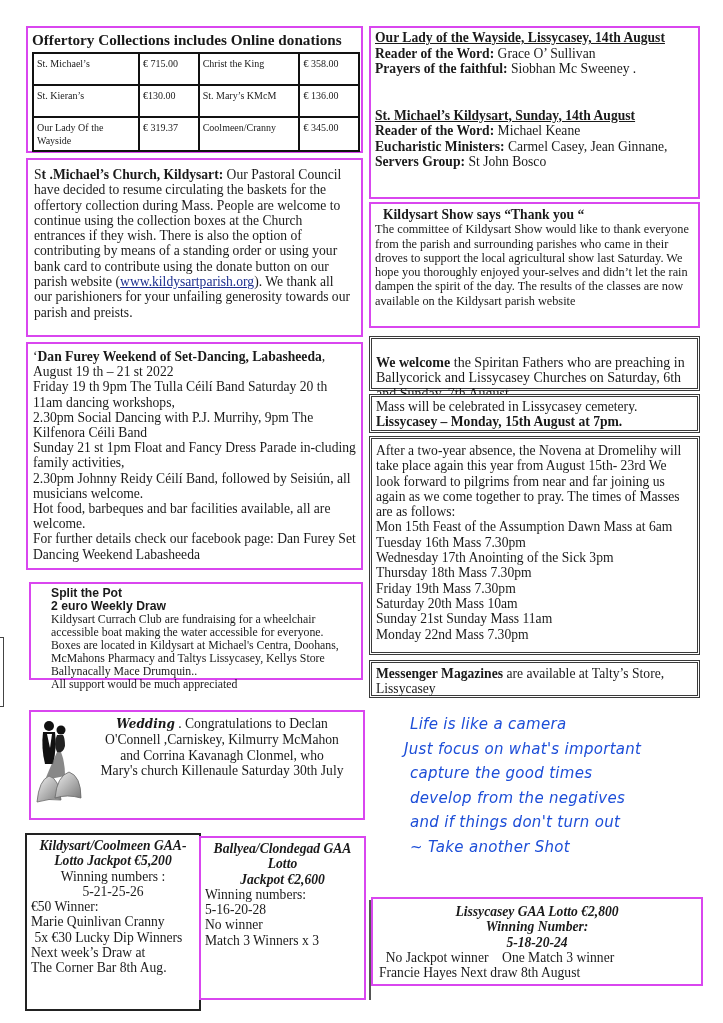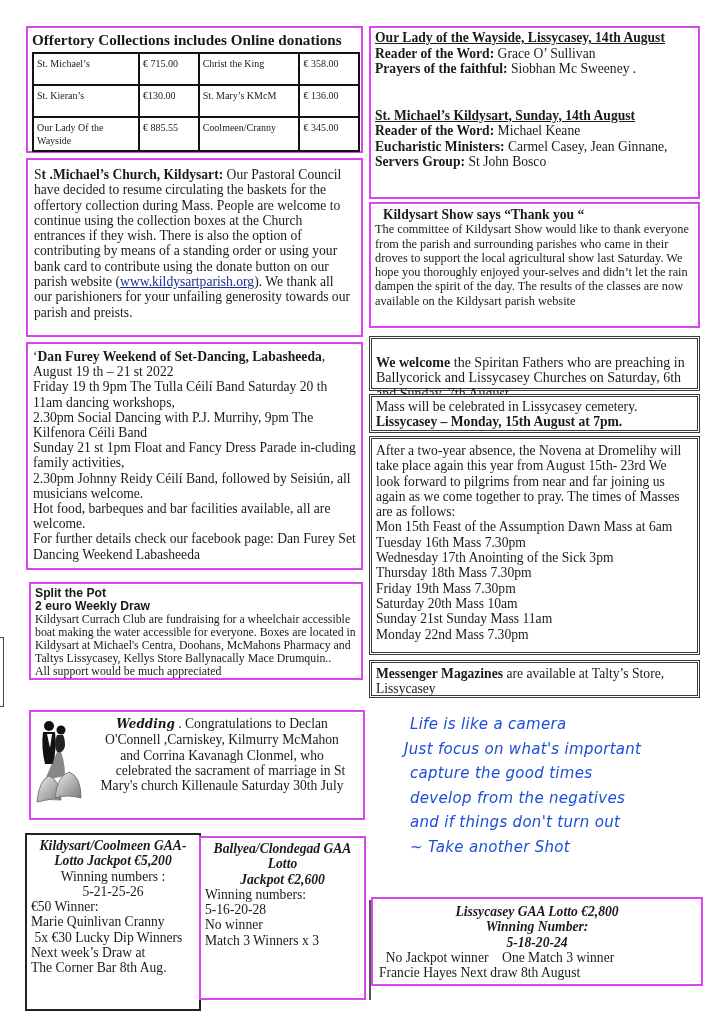--- a/index.html
+++ b/index.html
@@ -39,21 +39,21 @@
 
   
   #welcome { left: 369px; top: 336px; width: 331px; height: 55px; padding: 16px 4px; font-size: 14px; line-height: 15.3px; }
   
   #cemetery { left: 369px; top: 394px; width: 331px; height: 39px; padding: 3px 4px; font-size: 13.6px; line-height: 14.5px; }
 
   
   #novena { left: 369px; top: 436px; width: 331px; height: 219px; padding: 4px 4px; font-size: 13.6px; line-height: 15.3px; }
 
   
-  #splitpot { left: 29px; top: 582px; width: 334px; height: 98px; padding: 3px 4px; font-size: 11.8px; line-height: 13.1px; }
+  #splitpot { left: 29px; top: 582px; width: 334px; height: 98px; padding: 3px 20px; font-size: 11.8px; line-height: 13.1px; }
   #splitpot .st { font-family: "Liberation Sans", "DejaVu Sans", sans-serif; font-weight: bold; font-size: 12.2px; line-height: 13px; display: block; }
   .stray { position: absolute; left: 0; top: 637px; width: 4px; height: 70px; border: 1px solid #444; border-left: none; }
 
   
   #wedding { left: 29px; top: 710px; width: 336px; height: 110px; padding: 4px 6px; font-size: 13.6px; line-height: 15.3px; }
   #wedding .art { position: absolute; left: 4px; top: 6px; width: 52px; height: 86px; }
   #wedding .txt { position: absolute; left: 50px; top: 4px; width: 282px; text-align: center; }
   #wedding .wtitle { font-style: italic; font-weight: bold; font-family: "DejaVu Serif", serif; font-size: 12px; }
 
   
@@ -86,21 +86,21 @@
       <td class="v">€ 358.00</td>
     </tr>
     <tr>
       <td class="n1">St. Kieran’s</td>
       <td class="v">€130.00</td>
       <td class="n2">St. Mary’s KMcM</td>
       <td class="v">€ 136.00</td>
     </tr>
     <tr>
       <td class="n1">Our Lady Of the Wayside</td>
-      <td class="v">€ 885.55</td>
+      <td class="v">€ 319.37</td>
       <td class="n2">Coolmeen/Cranny</td>
       <td class="v">€ 345.00</td>
     </tr>
   </tbody>
     </table>
 </div>
 
 <div class="box" id="readers">
   <div class="head">Our Lady of the Wayside, Lissycasey, 14th August</div>
   <div><span class="b">Reader of the Word:</span><span> Grace O’ Sullivan</span></div>
@@ -175,21 +175,20 @@
     <circle cx="26" cy="12" r="4.5" fill="#111"></circle>
     <path d="M22 17 Q18 26 22 34 Q28 36 30 28 Q30 20 28 17 Z" fill="#222"></path>
     <path d="M22 34 Q14 52 10 62 L30 58 Q30 44 26 34 Z" fill="#555" opacity="0.7"></path>
     <path d="M2 84 Q4 62 14 58 Q24 60 26 82 Q14 80 2 84 Z" fill="url(#bell)" stroke="#666" stroke-width="0.8"></path>
     <path d="M20 80 Q22 58 34 54 Q46 58 46 80 Q32 76 20 80 Z" fill="url(#bell)" stroke="#666" stroke-width="0.8"></path>
   </svg>
   <div class="txt">
     <div><span class="wtitle">Wedding</span><span> .  Congratulations to Declan</span></div>
     <div>O'Connell ,Carniskey, Kilmurry McMahon</div>
     <div>and Corrina Kavanagh Clonmel,  who</div>
-    <div style="white-space:pre">     celebrated the sacrament of marriage in St</div>
     <div>Mary's church Killenaule Saturday 30th July</div>
   </div>
 </div>
 
 <div class="box dbl" id="messenger">
   <span class="b">Messenger Magazines</span><span> are available at Talty’s Store, Lissycasey</span>
 </div>
 
 <div id="quote">
   <span class="line">Life is like a camera</span>

